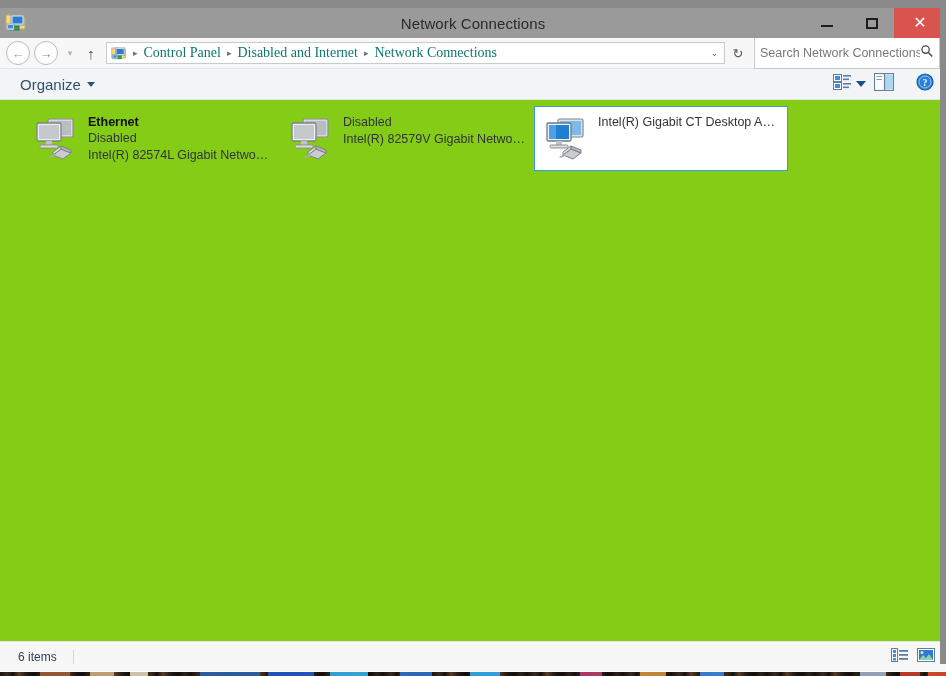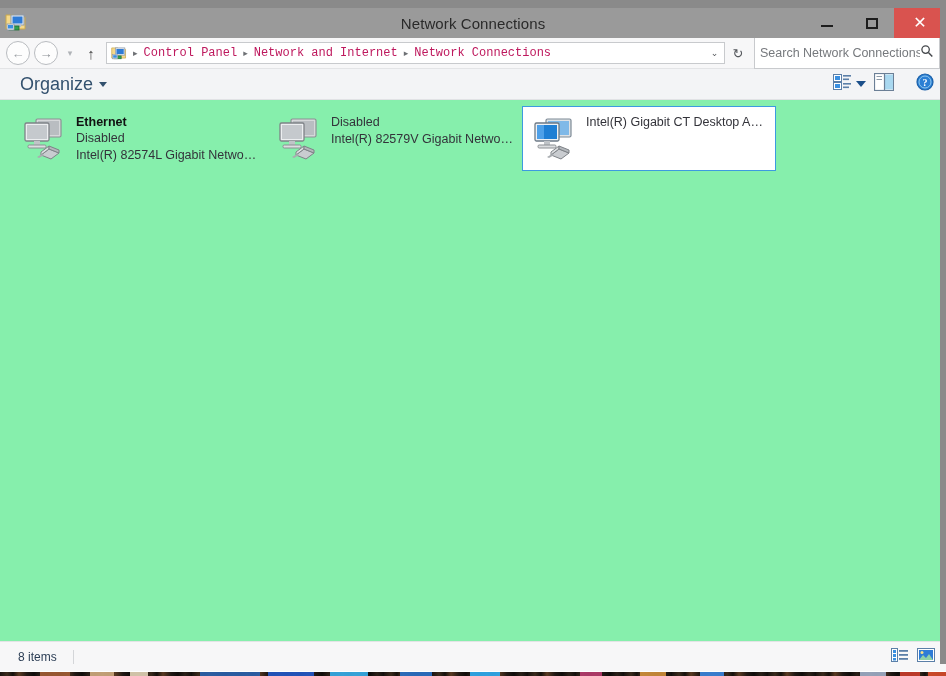--- a/index.html
+++ b/index.html
@@ -144,25 +144,25 @@
     background: #ffffff;
     border: 1px solid #c8cacd;
     display: flex;
     align-items: center;
     padding: 0 2px 0 4px;
     box-sizing: border-box;
     min-width: 0;
   }
   #crumb-icon { width: 16px; height: 16px; flex: none; margin-right: 3px; }
   .crumb {
-    font-size: 12px;
-    color: #be185d;
+    font-size: 14px;
+    color: #0f766e;
     white-space: nowrap;
     padding: 0 3px;
-    font-family: Liberation Mono, monospace;
+    font-family: Liberation Serif, serif;
   }
   .crumb-sep {
     color: #6d7074;
     font-size: 9px;
     padding: 0 3px;
     flex: none;
   }
   .crumb-spacer { flex: 1; }
   .crumb-dd {
     width: 15px; text-align: center; color: #55585c; font-size: 9px; flex: none;
@@ -206,21 +206,21 @@
     border-bottom: 1px solid #e1e2e5;
     display: flex;
     align-items: center;
     padding: 0 8px 0 14px;
     box-sizing: border-box;
   }
   #organize-btn {
     display: flex;
     align-items: center;
     gap: 6px;
-    font-size: 18px;
+    font-size: 15px;
     color: #33516e;
     padding: 3px 6px;
     cursor: default;
   }
   .caret-down {
     width: 0; height: 0;
     border-left: 4px solid transparent;
     border-right: 4px solid transparent;
     border-top: 5px solid #33516e;
     display: block;
@@ -235,22 +235,22 @@
     border-left: 5px solid transparent;
     border-right: 5px solid transparent;
     border-top: 6px solid #1b4f8a;
   }
   #help-btn { margin-left: 14px; }
 
   
   #content {
     position: relative;
     height: 541px;
-    background: #86efac;
-    padding: 6px 0 0 0;
+    background: #84cc16;
+    padding: 6px 0 0 12px;
     box-sizing: border-box;
   }
   #items {
     display: flex;
     flex-wrap: wrap;
     padding-left: 12px;
   }
   .item {
     display: flex;
     align-items: flex-start;
@@ -392,21 +392,21 @@
           <rect x="6" y="4" width="13" height="10" fill="#e9eef5" stroke="#8d99a8" stroke-width="1"></rect>
           <rect x="7.5" y="5.5" width="10" height="7" fill="#2e7bd6"></rect>
           <rect x="4" y="15" width="10" height="4" fill="#2f9e4f" stroke="#1d6b33" stroke-width="0.8"></rect>
           <rect x="2" y="13" width="7" height="6" fill="#e3e9f0" stroke="#8d99a8" stroke-width="0.8"></rect>
           <rect x="3" y="14" width="5" height="3.5" fill="#3a8fe0"></rect>
         </svg>
       </span>
       <span class="crumb-sep">▸</span>
       <span class="crumb">Control Panel</span>
       <span class="crumb-sep">▸</span>
-      <span class="crumb">Network and Internet</span>
+      <span class="crumb">Disabled and Internet</span>
       <span class="crumb-sep">▸</span>
       <span class="crumb">Network Connections</span>
       <span class="crumb-spacer"></span>
       <span class="crumb-dd">⌄</span>
     </div>
 
     <div id="refresh-btn">↻</div>
 
     <div id="searchbox">
       <input id="search-input" type="text" placeholder="Search Network Connections" style="">
@@ -535,21 +535,21 @@
         </span>
         <div class="item-text">
           <div class="item-desc">Intel(R) Gigabit CT Desktop Adapt...</div>
         </div>
       </div>
 
     </div>
   </div>
 
   <div id="statusbar">
-    <span id="status-text">8 items</span>
+    <span id="status-text">6 items</span>
     <span id="status-divider"></span>
     <span class="status-spacer"></span>
 
     <span class="status-view-btn">
       <span>
         <svg width="18" height="14" viewBox="0 0 18 14">
           <rect x="0.5" y="0.5" width="6" height="13" fill="#ffffff" stroke="#5b7fa8" stroke-width="1"></rect>
           <rect x="2" y="2" width="3" height="3" fill="#3a8fe0"></rect>
           <rect x="2" y="6" width="3" height="3" fill="#3a8fe0"></rect>
           <rect x="2" y="10" width="3" height="2.5" fill="#3a8fe0"></rect>

